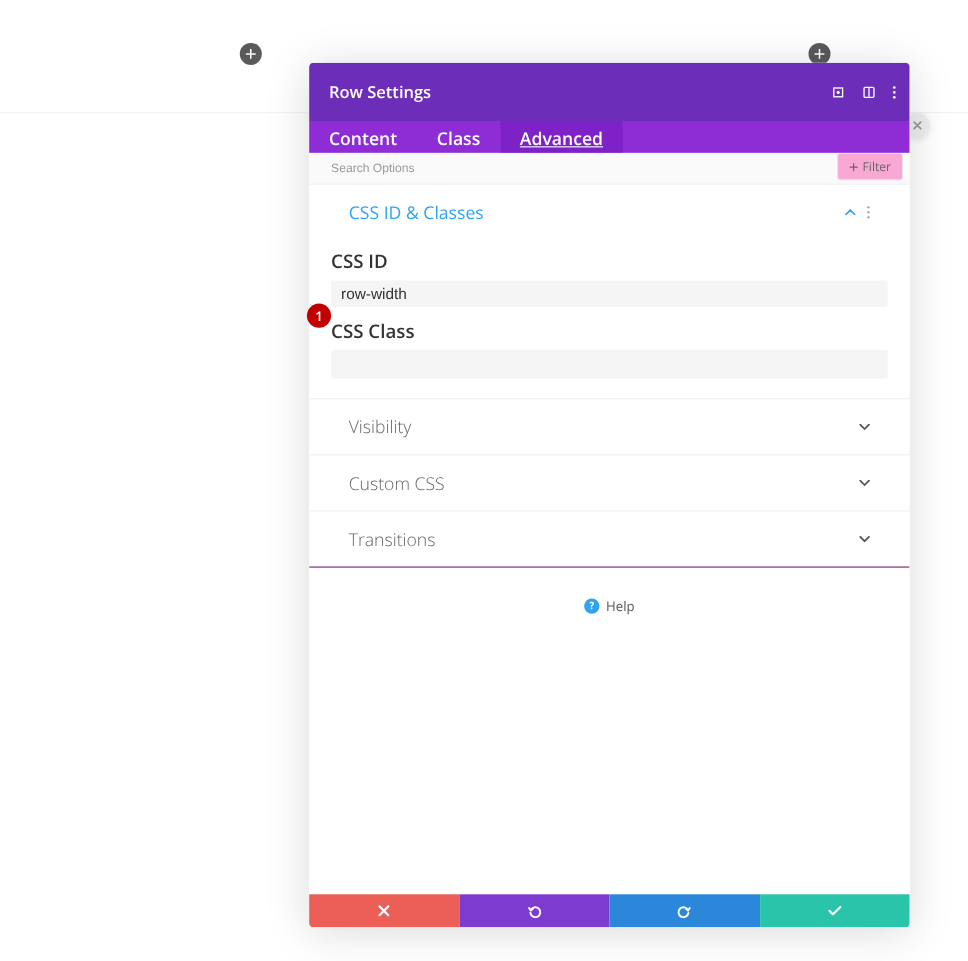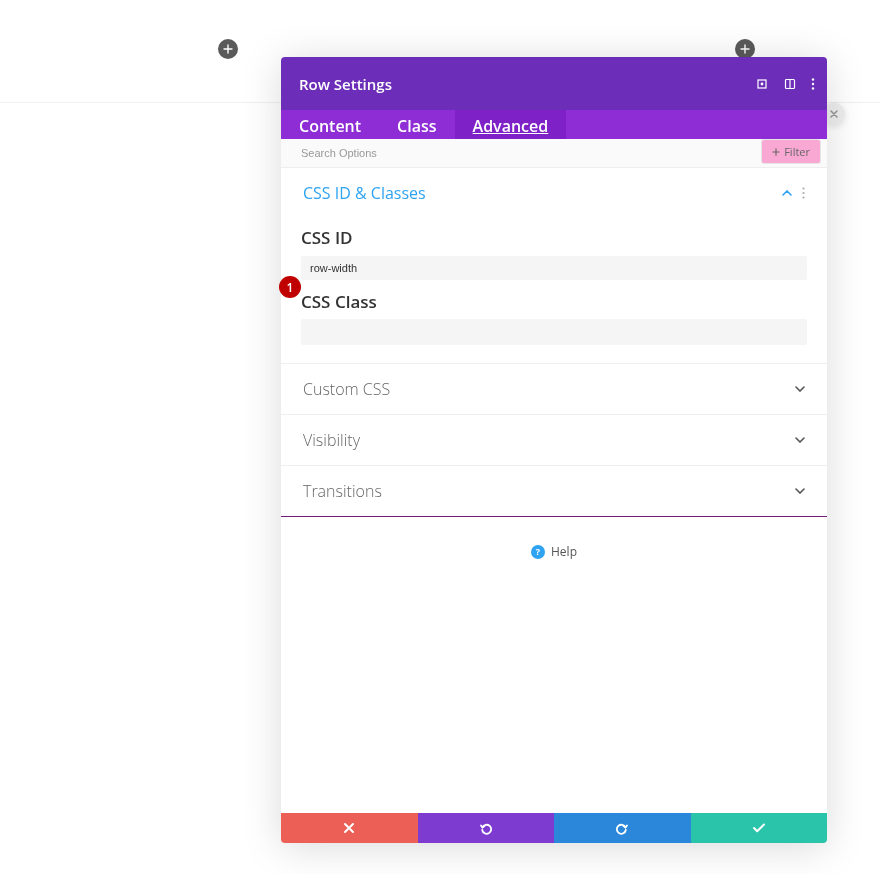--- a/index.html
+++ b/index.html
@@ -142,21 +142,21 @@
     .body-area {
       flex: 1;
       overflow-y: auto;
       background: #fff;
     }
 
     .section-head {
       display: flex;
       align-items: center;
       justify-content: space-between;
-      padding: 14px 22px;
+      padding: 14px 36px;
       cursor: pointer;
     }
     .section-head .title {
       font-size: 16px;
     }
     .section-head.open .title { color: #2ea3f2; font-weight: 400; }
     .section-head.closed .title { color: #666; font-weight: 300; }
     .section-head.closed { border-top: 1px solid #eee; }
     .section-actions {
       display: flex;
@@ -178,21 +178,21 @@
       margin-top: 8px;
       margin-bottom: 6px;
     }
     .text-input {
       width: 100%;
       height: 24px;
       background: #f5f5f5;
       border: 1px solid #f5f5f5;
       border-radius: 2px;
       padding: 0 8px;
-      font-size: 11px;
+      font-size: 14px;
       color: #333;
       outline: none;
     }
     .text-input.tall { height: 26px; }
 
     .annotation-badge {
       position: absolute;
       left: 279px;
       top: 276px;
       width: 22px; height: 22px;
@@ -335,30 +335,30 @@
       </div>
     </div>
     <div class="section-body">
       <div class="field-label">CSS ID</div>
       <input class="text-input" type="text" value="row-width" style="">
       <div class="field-label" style="margin-top:10px;">CSS Class</div>
       <input class="text-input tall" type="text" value="" style="">
     </div>
 
     <div class="section-head closed">
-      <span class="title">Custom CSS</span>
+      <span class="title">Visibility</span>
       <span class="chevron down">
         <svg width="10" height="6" viewBox="0 0 10 6">
             <path d="M1 1l4 4 4-4" fill="none" stroke="#555" stroke-width="1.6" stroke-linecap="round"></path>
           </svg>
       </span>
     </div>
 
     <div class="section-head closed">
-      <span class="title">Visibility</span>
+      <span class="title">Custom CSS</span>
       <span class="chevron down">
         <svg width="10" height="6" viewBox="0 0 10 6">
             <path d="M1 1l4 4 4-4" fill="none" stroke="#555" stroke-width="1.6" stroke-linecap="round"></path>
           </svg>
       </span>
     </div>
 
     <div class="section-head closed" style="border-bottom:1px solid #701a75;">
       <span class="title">Transitions</span>
       <span class="chevron down">

